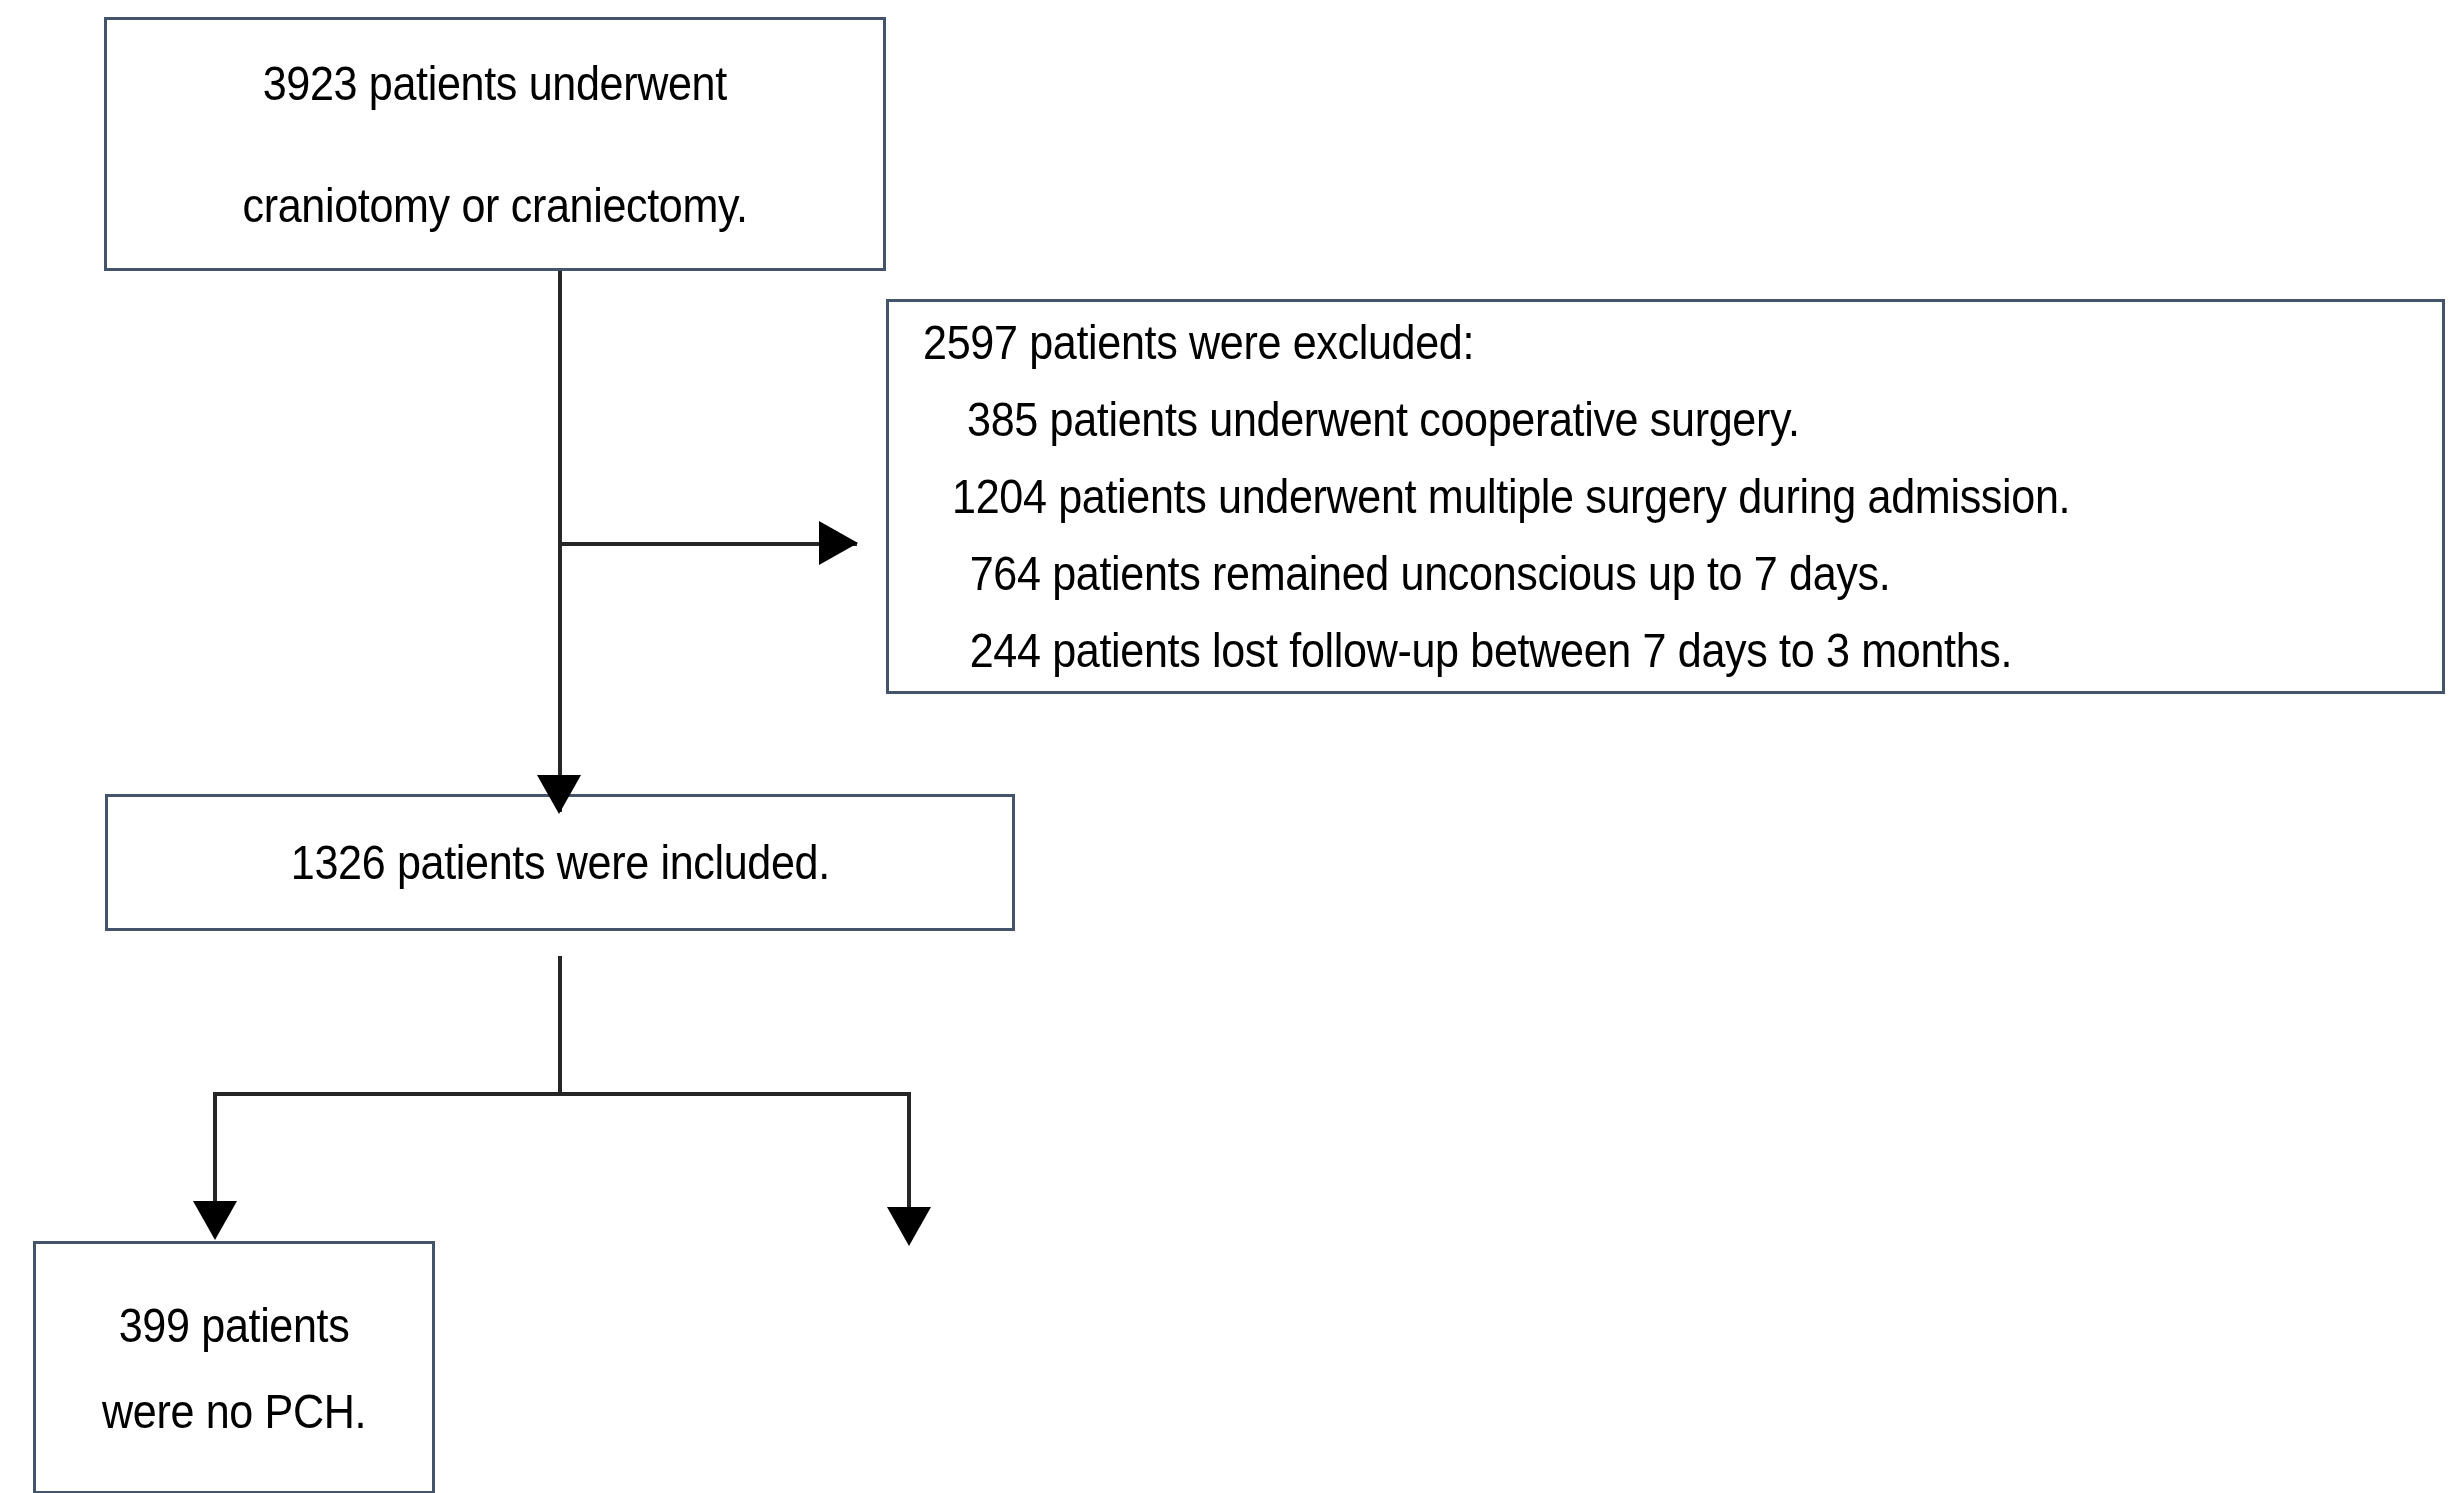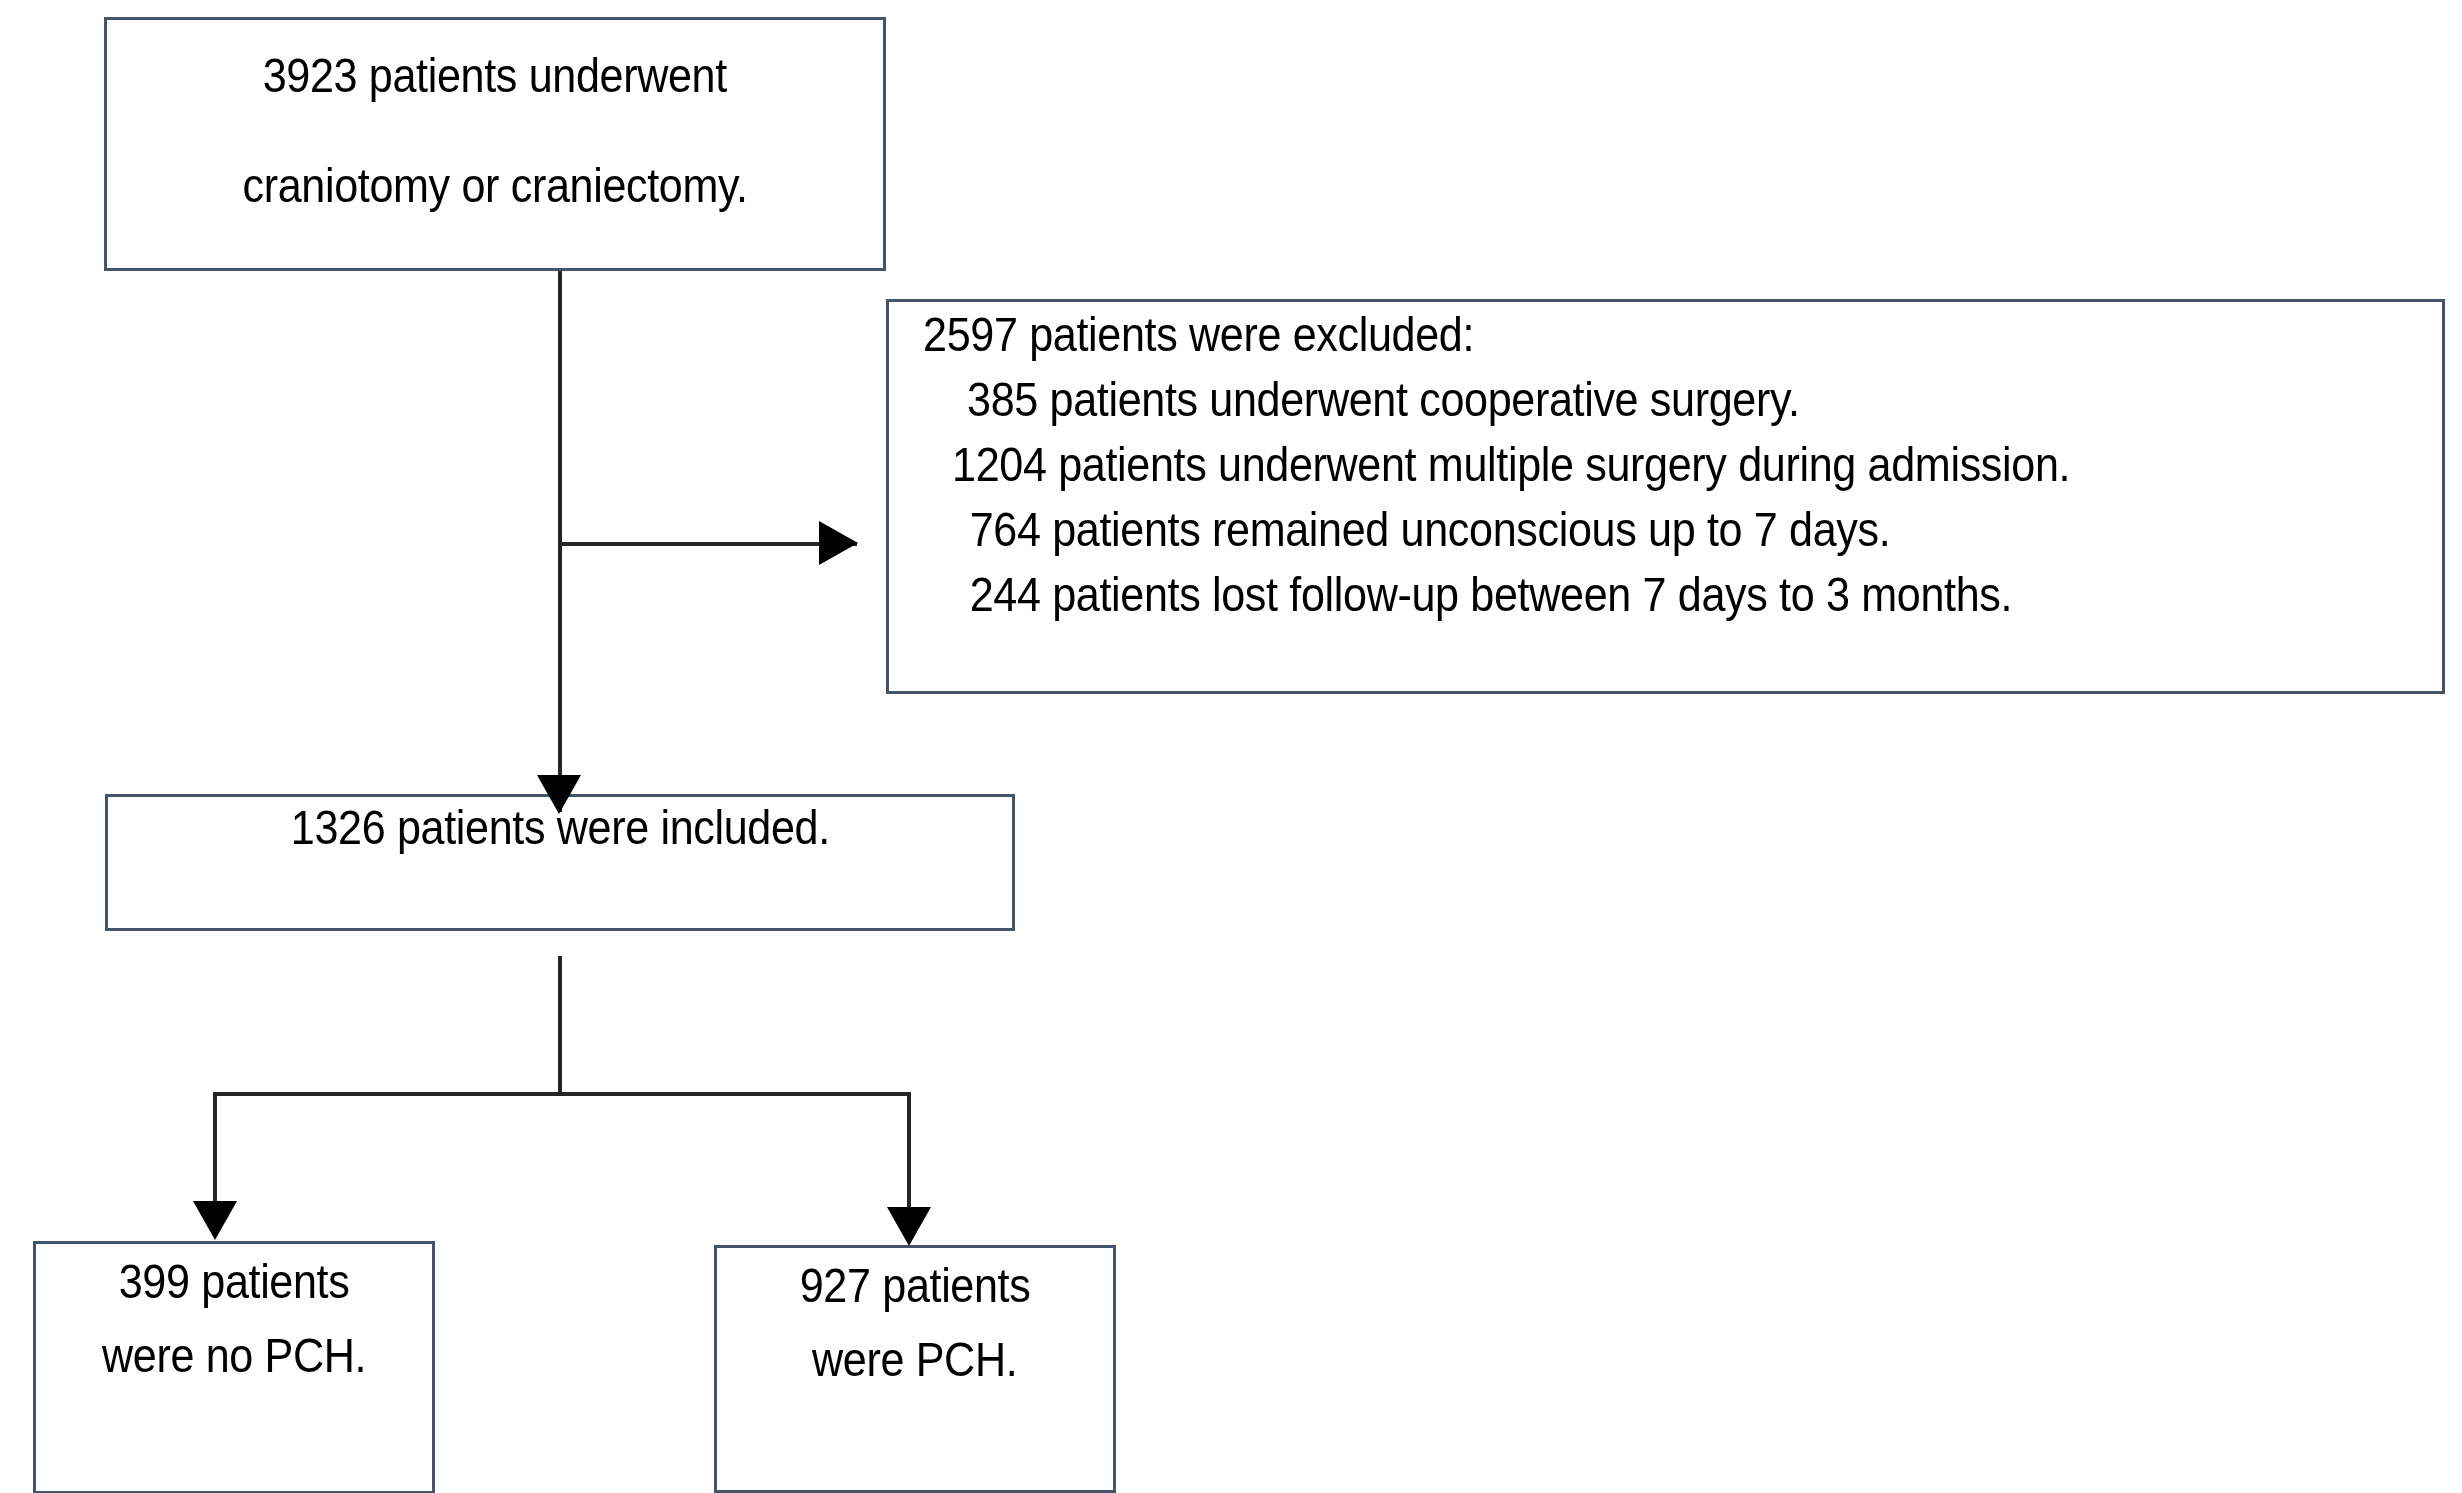--- a/index.html
+++ b/index.html
@@ -19,21 +19,22 @@
   }
 
   
   .flow-box {
     position: absolute;
     box-sizing: border-box;
     background: #ffffff;
     border: 3.7px solid #44546A;
     display: flex;
     flex-direction: column;
-    justify-content: flex-start;
+    justify-content: center;
+    gap: 12px;
   }
   .flow-box.center  { align-items: center; text-align: center; }
   .flow-box.left    { align-items: flex-start; text-align: left; }
 
   .box-line {
     display: block;
     white-space: pre;
     font-weight: 400;
     letter-spacing: -0.4px;
     transform: scaleX(0.88);
@@ -174,24 +175,20 @@
 
   <div class="flow-box center" id="box-included">
     <span class="box-line">1326 patients were included.</span>
   </div>
 
   <div class="flow-box center" id="box-nopch">
     <span class="box-line">399 patients</span>
     <span class="box-line">were no PCH.</span>
   </div>
 
-  <div class="flow-box center" id="box-pch">
-    <span class="box-line">927 patients</span>
-    <span class="box-line">were PCH.</span>
-  </div>
 
   <div class="v-line" id="trunk-main"></div>
   <div class="h-line" id="branch-exclude"></div>
   <div class="v-line" id="trunk-split"></div>
   <div class="h-line" id="split-bar"></div>
   <div class="v-line" id="drop-left"></div>
   <div class="v-line" id="drop-right"></div>
 
   <div class="arrow-down" id="arrowhead-to-included"></div>
   <div class="arrow-right" id="arrowhead-to-exclude"></div>

